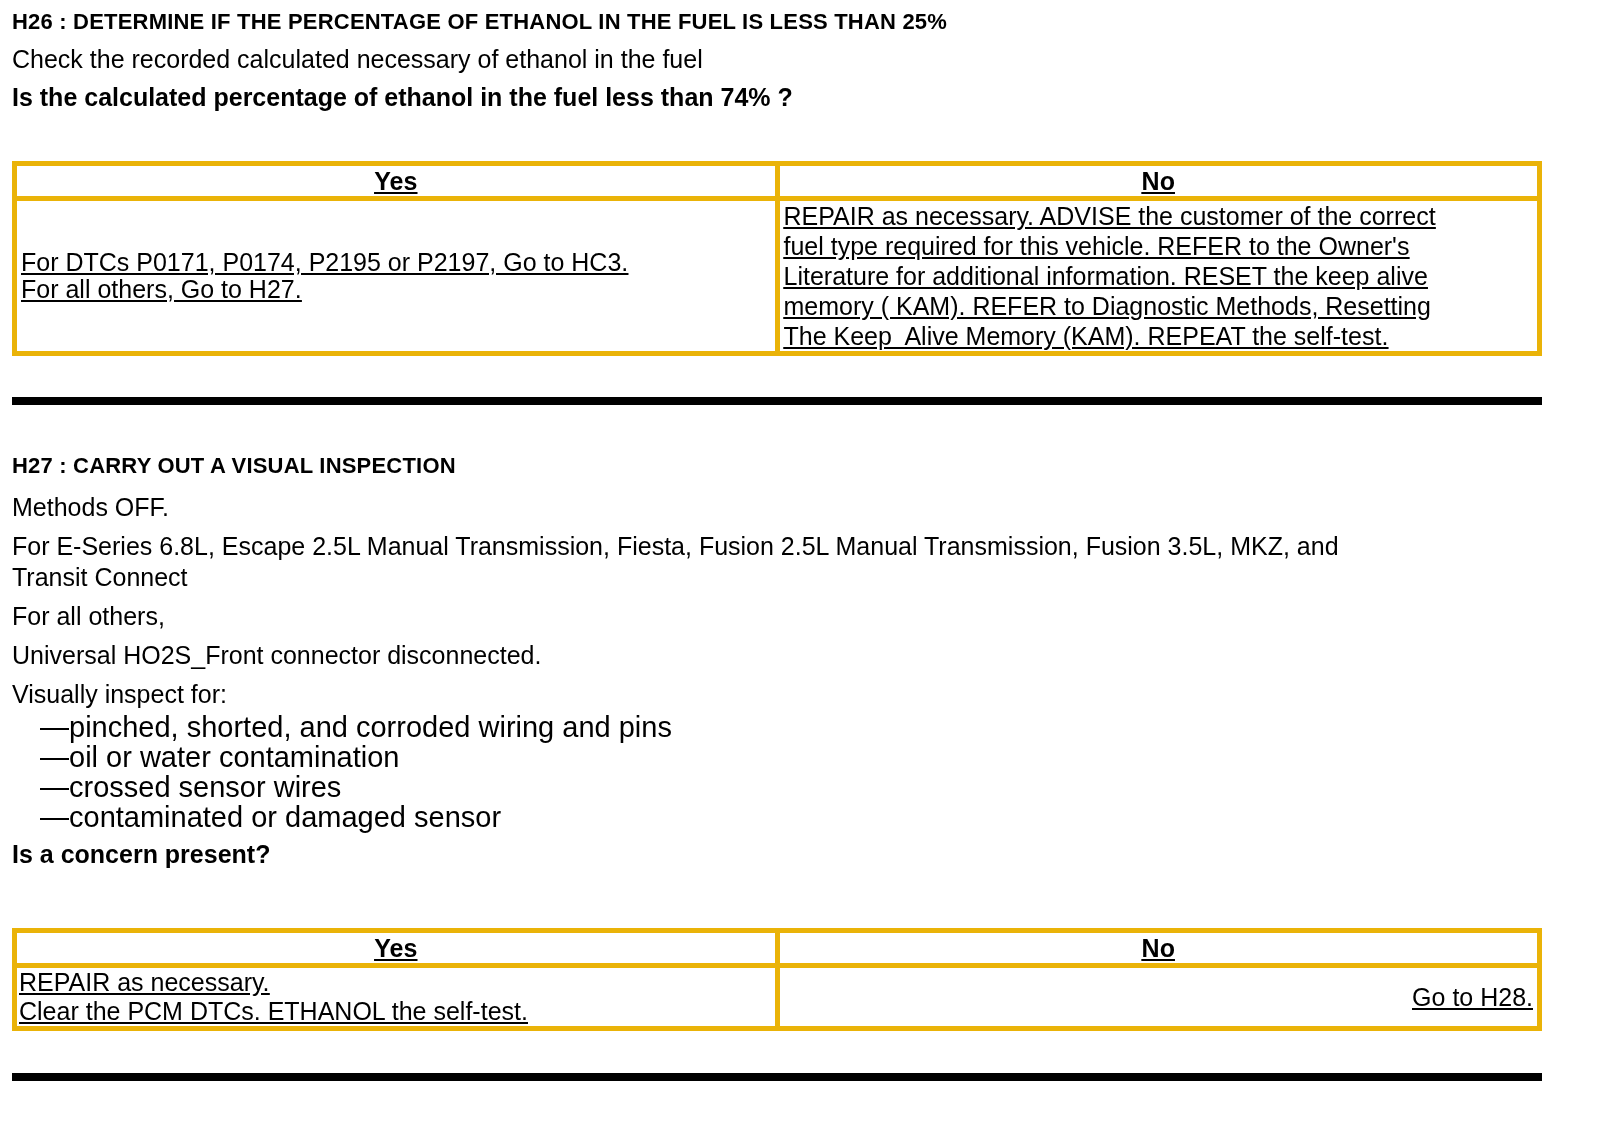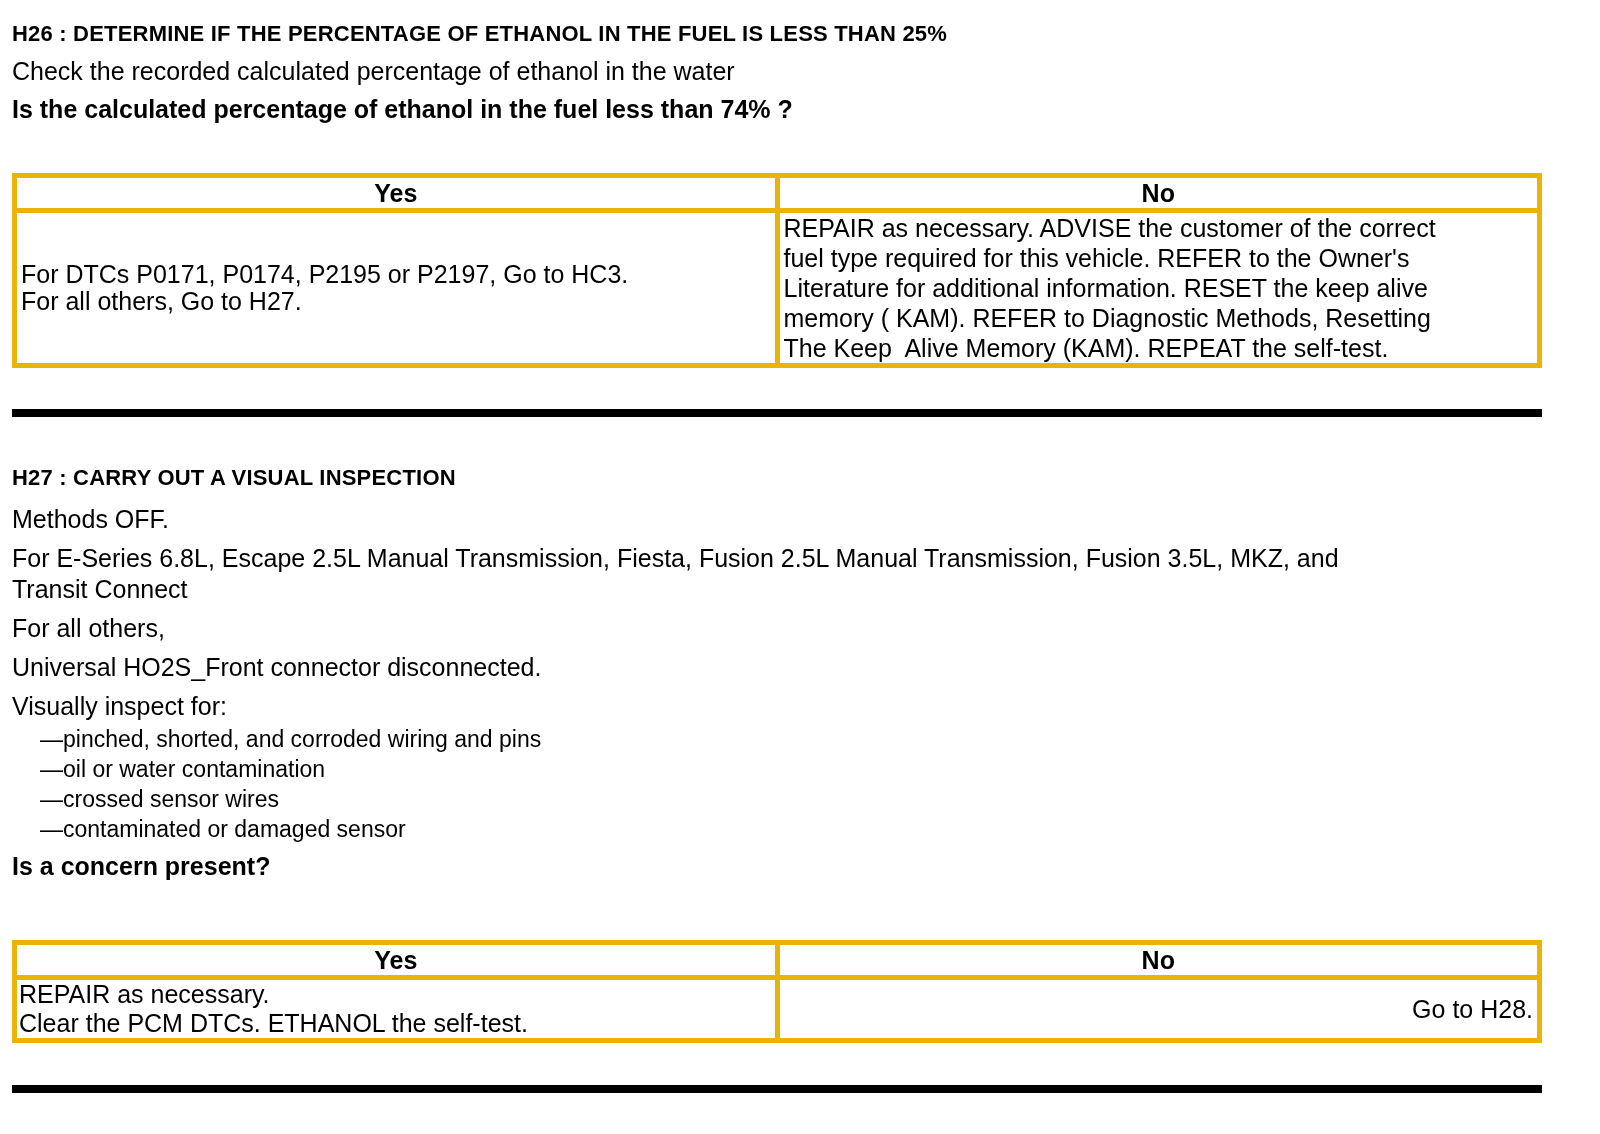--- a/index.html
+++ b/index.html
@@ -6,21 +6,21 @@
     margin: 0;
     padding: 0;
     background: #ffffff;
     font-family: "Liberation Sans", "DejaVu Sans", sans-serif;
     color: #000000;
   }
   .page {
     width: 1600px;
     height: 1134px;
     box-sizing: border-box;
-    padding: 20px 58px 0 12px;
+    padding: 8px 58px 0 12px;
     background: #ffffff;
     overflow: hidden;
   }
   .step-heading {
     font-size: 22px;
     font-weight: bold;
     line-height: 28px;
     margin: 0;
     letter-spacing: 0.2px;
   }
@@ -28,30 +28,31 @@
     font-size: 25px;
     line-height: 31px;
     margin: 8px 0 0 0;
   }
   .bold { font-weight: bold; }
   .prewrap { white-space: pre-wrap; }
   .question { margin-top: 7px; }
   .indent-list {
     padding-left: 28px;
     margin-top: 2px;
-    font-size: 23px;
+    font-size: 29px;
     line-height: 30px;
   }
   table.decision {
     width: 100%;
     border-collapse: collapse;
     table-layout: fixed;
   }
   table.decision, table.decision th, table.decision td {
     border: 5px solid #eab308;
+    text-decoration: underline;
   }
   table.decision { border-width: 4px; }
   table.decision th {
     font-size: 25px;
     font-weight: bold;
     height: 30px;
     text-align: center;
     vertical-align: middle;
     border-bottom-width: 4px;
     padding: 0;
@@ -96,21 +97,21 @@
   .mt12 { margin-top: 12px; }
 </style>
 </head>
 <body>
 
 <div class="page">
 
   <div>
     <h1 class="step-heading">H26 : DETERMINE IF THE PERCENTAGE OF ETHANOL IN THE FUEL IS LESS THAN 25%</h1>
 
-    <p class="body-text">Check the recorded calculated percentage of ethanol in the water</p>
+    <p class="body-text">Check the recorded calculated necessary of ethanol in the fuel</p>
 
     <p class="body-text bold question">Is the calculated percentage of ethanol in the fuel less than 74% ?</p>
 
     <table class="decision t1">
       <tbody>
           <tr>
         <th>Yes</th>
         <th>No</th>
       </tr>
       <tr>

